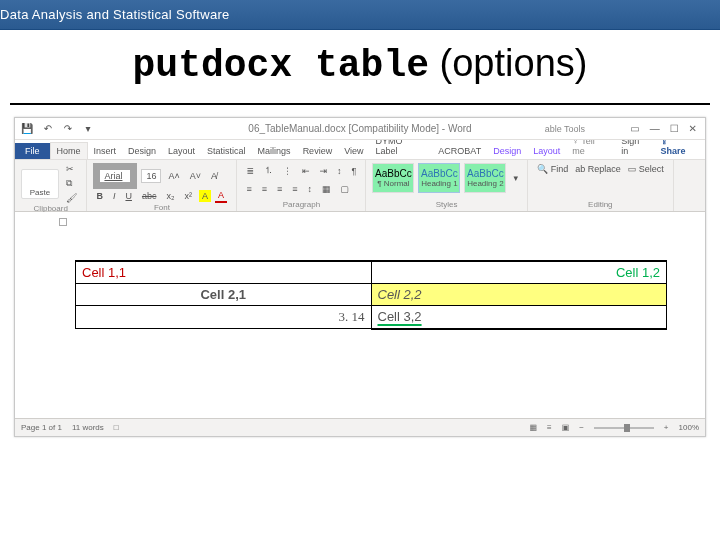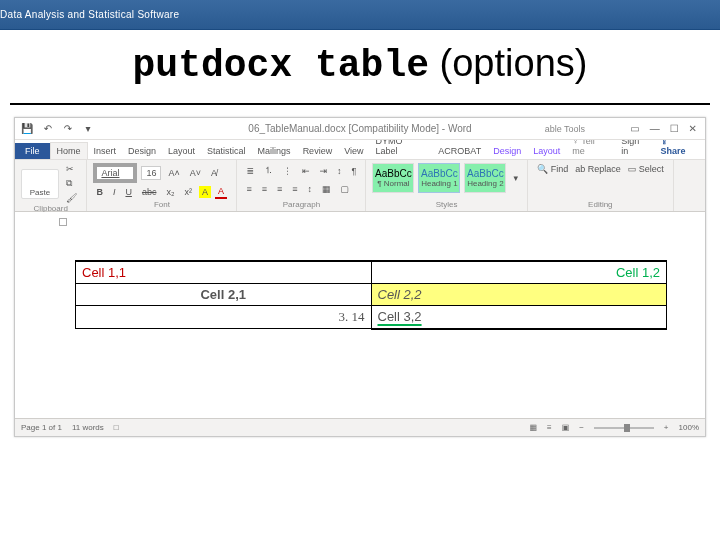--- a/index.html
+++ b/index.html
@@ -1,21 +1,21 @@
 <!DOCTYPE html>
 <html><head>
 <meta charset="utf-8">
 <style>
   * { box-sizing: border-box; margin: 0; padding: 0; }
   body { width: 720px; height: 540px; font-family: "Segoe UI", Arial, sans-serif; background: #fff; overflow: hidden; }
 
   
   .stata-banner { height: 30px; background: linear-gradient(#3a6aa0, #2a5a90); display: flex; align-items: center; color: #fff; font-size: 11px; border-bottom: 1px solid #1a4a80; }
   .stata-logo { background: #fff; color: #2a5a90; font-weight: bold; font-style: italic; padding: 2px 10px; margin: 0 8px; border-radius: 2px; font-family: Arial, sans-serif; letter-spacing: -1px; font-size: 18px; }
-  .stata-tag { font-size: 10px; letter-spacing: 0.3px; }
+  .stata-tag { font-size: 13px; letter-spacing: 0.3px; }
 
   
   .slide-title { text-align: center; font-family: "Courier New", monospace; font-size: 38px; font-weight: bold; padding: 12px 0 16px 0; border-bottom: 2px solid #000; margin: 0 10px 12px 10px; }
   .slide-title .options { font-family: Arial, sans-serif; font-weight: normal; }
 
   
   .word-window { margin: 4px 14px 0 14px; border: 1px solid #c8c8c8; box-shadow: 0 0 2px rgba(0,0,0,.2); font-size: 9px; color: #555; background:#f3f2f1; }
 
   
   .word-title { height: 22px; display: flex; align-items: center; background: #fff; position: relative; border-bottom: 1px solid #e1dfdd; }
@@ -35,21 +35,21 @@
   .ribbon-tabs .tellme { color:#888; }
   .ribbon-tabs .share { color:#2b579a; font-weight:600; padding-right:10px; }
 
   
   .ribbon { height:52px; background:#f3f2f1; display:flex; border-bottom:1px solid #d0cecb; font-size:9px; }
   .rgroup { border-right:1px solid #e1dfdd; padding:3px 6px 2px 6px; display:flex; flex-direction:column; justify-content:space-between; }
   .rgroup .row { display:flex; align-items:center; gap:4px; }
   .rgroup .lbl { text-align:center; font-size:8px; color:#888; }
   .rbtn { padding:1px 3px; color:#555; display:inline-flex; align-items:center; gap:1px; }
   .paste-btn { width:38px; height:30px; background:#fff; border:1px solid #ddd; border-radius:2px; display:flex; align-items:flex-end; justify-content:center; font-size:8px; padding-bottom:1px; }
-  .fontname { border:4px solid #a3a3a3; background:#fff; padding:1px 4px; font-size:9px; min-width:44px;text-decoration:underline; }
+  .fontname { border:7px solid #a3a3a3; background:#fff; padding:1px 4px; font-size:9px; min-width:44px;text-decoration:underline; }
   .fontsize { border:1px solid #ccc; background:#fff; padding:1px 3px; font-size:9px; width:20px; text-align:center; }
   .style-box { width:42px; height:30px; border:1px solid #ddd; background:#86efac; display:flex; flex-direction:column; align-items:center; justify-content:center; font-size:8px; }
   .style-box .prev { font-size:10px; }
   .style-box.normal .prev { color:#000; }
   .style-box.h1 { border-color:#a0c4e4; } .style-box.h1 .prev { color:#2e74b5; }
   .style-box.h2 .prev { color:#2e74b5; }
   .find-col { display:flex; flex-direction:row; gap:1px; }
 
   
   .doc-area { background:#fff; height:206px; padding:14px 10px 4px 10px; position:relative; }

